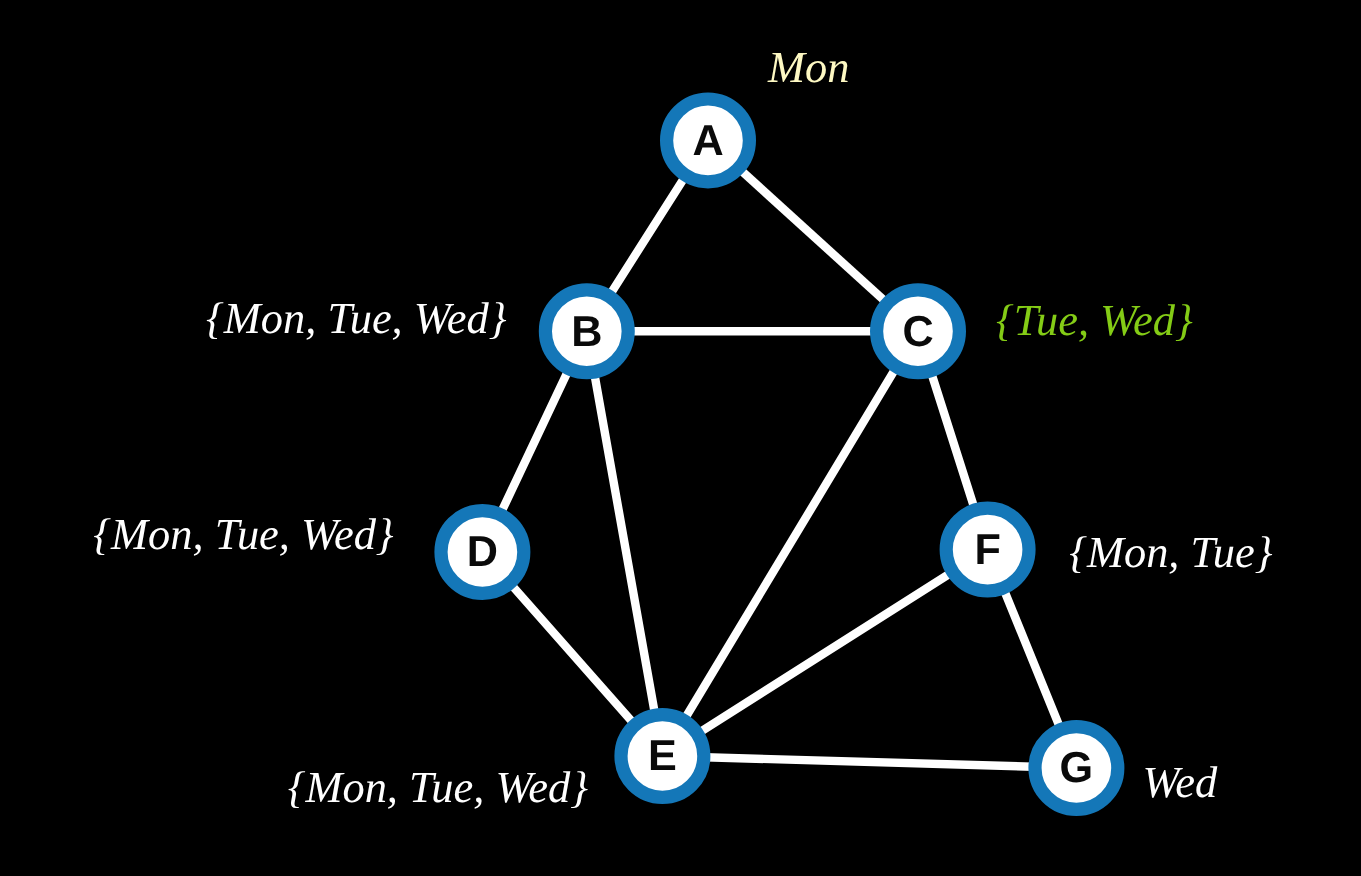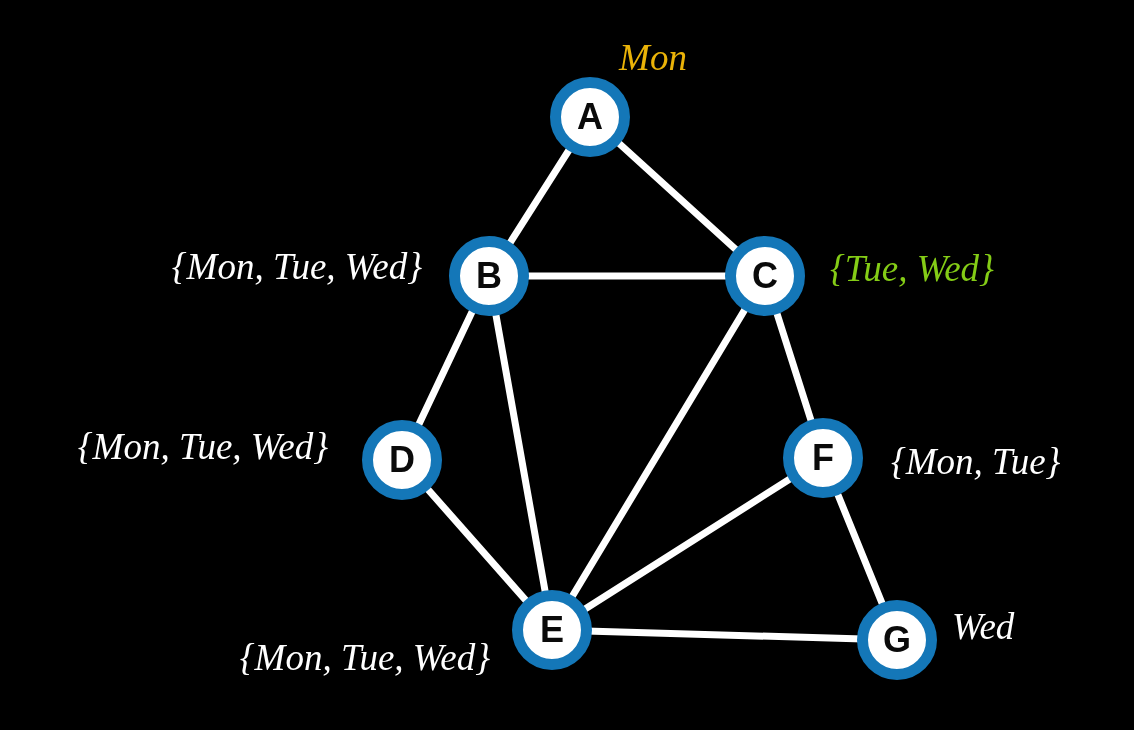--- a/index.html
+++ b/index.html
@@ -90,21 +90,21 @@
         <span class="node-letter" style="color: rgb(10, 10, 10);">E</span>
       </div>
       <div class="node" style="left: 783px; top: 418px; border-color: rgb(20, 119, 184); background: rgb(255, 255, 255);">
         <span class="node-letter" style="color: rgb(10, 10, 10);">F</span>
       </div>
       <div class="node" style="left: 857px; top: 600px; border-color: rgb(20, 119, 184); background: rgb(255, 255, 255);">
         <span class="node-letter" style="color: rgb(10, 10, 10);">G</span>
       </div>
     </div>
   <div id="labels-layer">
-      <div class="domain-label anchor-center" style="color: #eab308; top: 57px; left: 653px;">Mon</div>
+      <div class="domain-label anchor-center" style="color: #fef9c3; top: 57px; left: 674px;">Mon</div>
       <div class="domain-label" style="color: rgb(255, 255, 255); top: 266px; right: 712px;">{Mon, Tue, Wed}</div>
       <div class="domain-label" style="color: #84cc16; top: 268px; left: 830px;">{Tue, Wed}</div>
       <div class="domain-label" style="color: rgb(255, 255, 255); top: 446px; right: 806px;">{Mon, Tue, Wed}</div>
       <div class="domain-label" style="color: rgb(255, 255, 255); top: 657px; right: 644px;">{Mon, Tue, Wed}</div>
       <div class="domain-label" style="color: rgb(255, 255, 255); top: 461px; left: 891px; font-style: italic;">{Mon, Tue}</div>
-      <div class="domain-label" style="color: rgb(255, 255, 255); top: 626px; left: 952px;">Wed</div>
+      <div class="domain-label" style="color: rgb(255, 255, 255); top: 653px; left: 952px;">Wed</div>
     </div>
 </div>
 
 </body></html>

